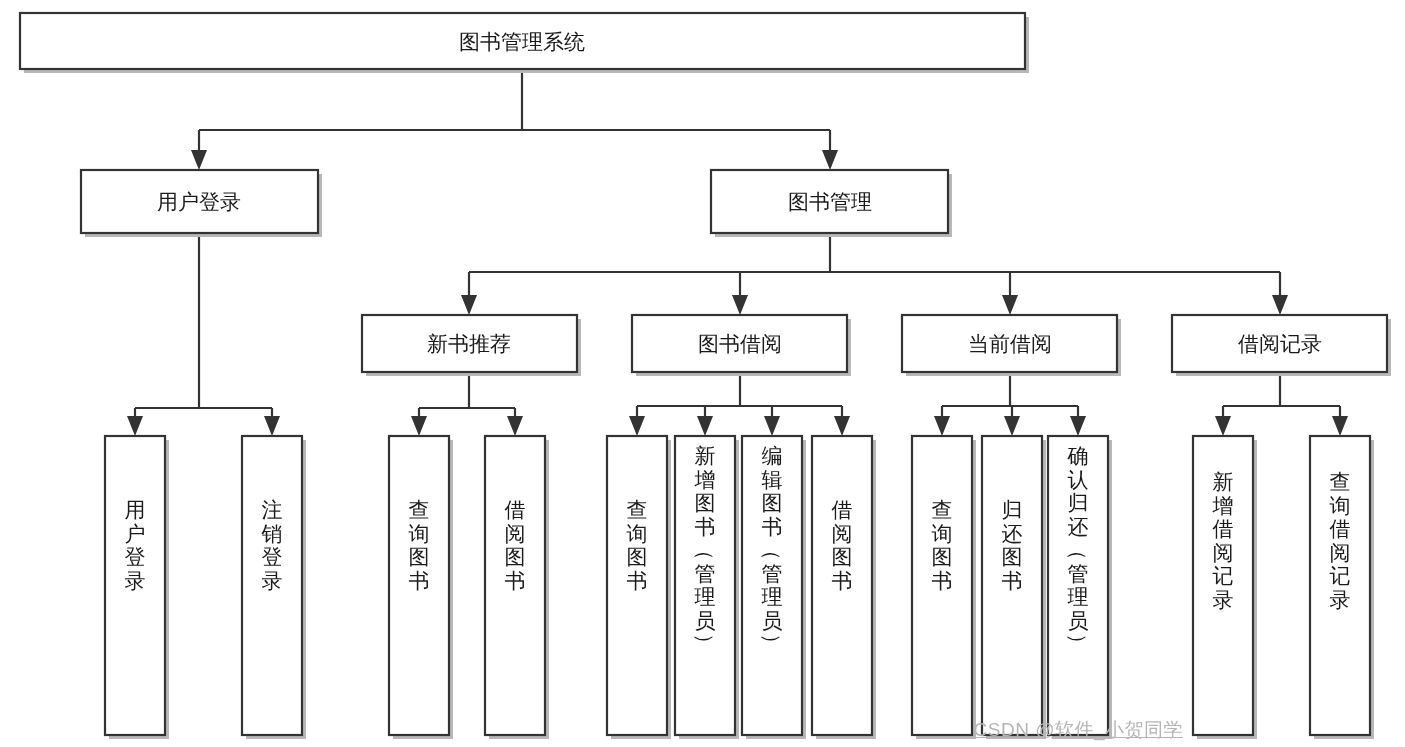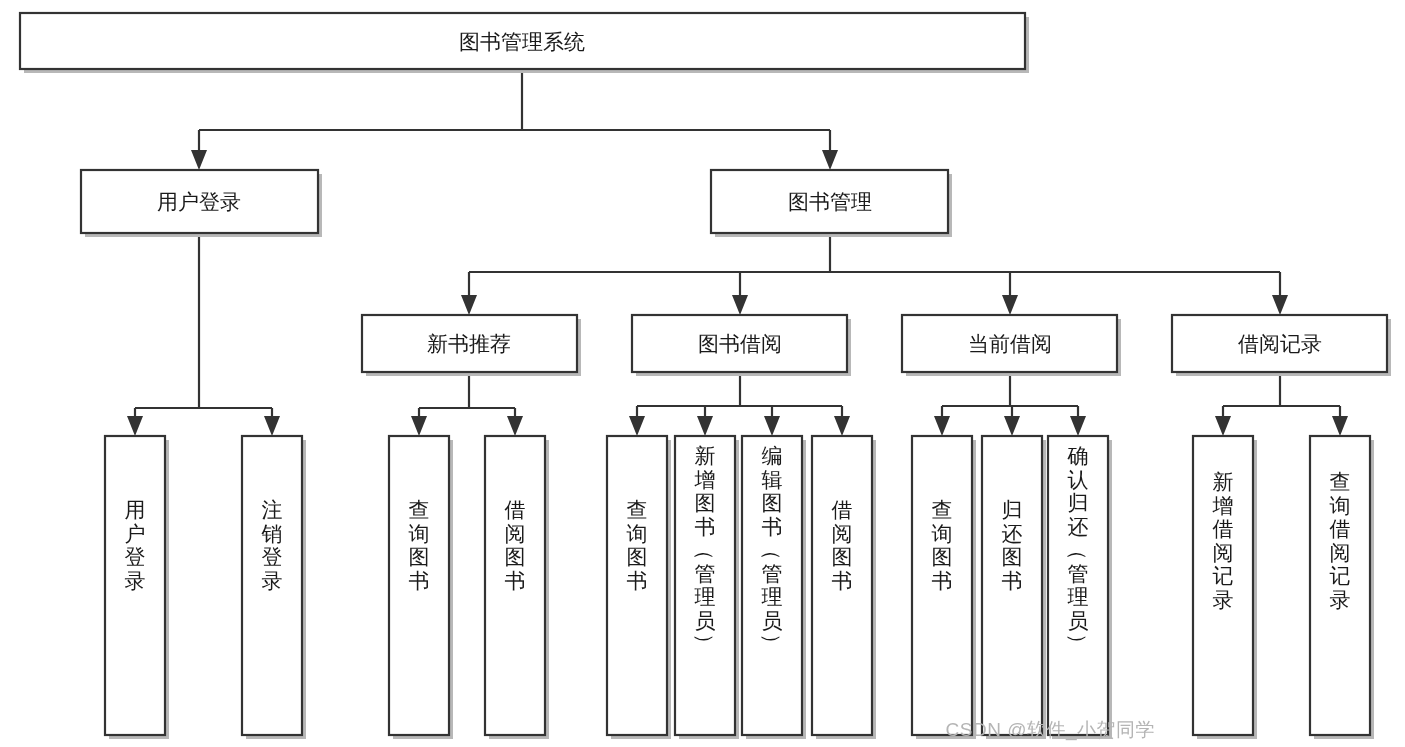--- a/index.html
+++ b/index.html
@@ -12,20 +12,21 @@
     width: 1405px;
     height: 747px;
     font-family: "Liberation Sans", "DejaVu Sans", sans-serif;
     overflow: hidden;
   }
   #diagram-root {
     position: relative;
     width: 1165px;
     height: 747px;
     background: #ffffff;
+    padding-left: 28px;
   }
   svg.diagram-canvas {
     position: absolute;
     top: 0;
     left: 0;
     width: 1405px;
     height: 747px;
     display: block;
   }
   .node-box {
@@ -80,20 +81,21 @@
   .watermark {
     position: absolute;
     right: 10px;
     bottom: 4px;
     font-family: "Liberation Sans", "DejaVu Sans", sans-serif;
     font-size: 19px;
     color: #b5b5b5;
     letter-spacing: 0.5px;
     white-space: nowrap;
     pointer-events: none;
+    text-decoration: underline;
   }
 </style>
 </head>
 <body>
 
 <div id="diagram-root">
 
   <svg class="diagram-canvas" viewBox="0 0 1405 747" xmlns="http://www.w3.org/2000/svg">
 
     <g>

